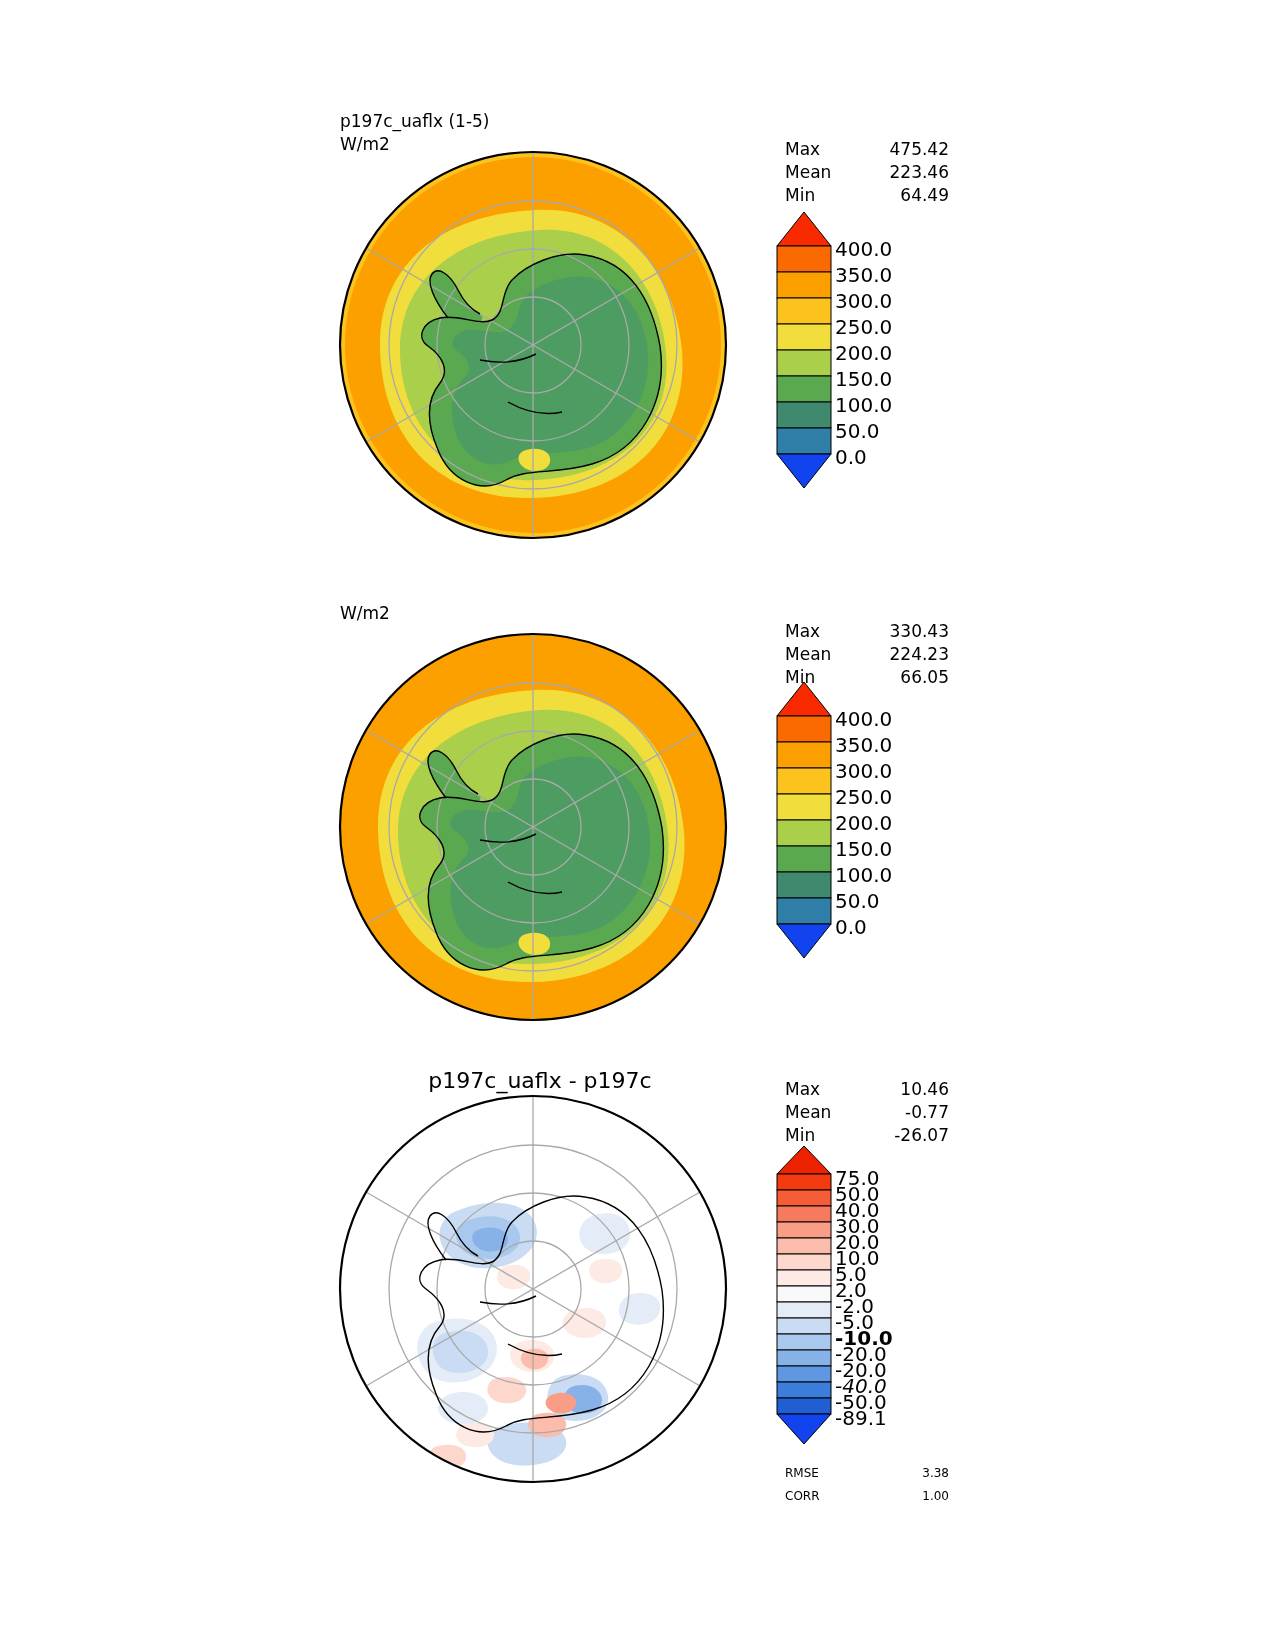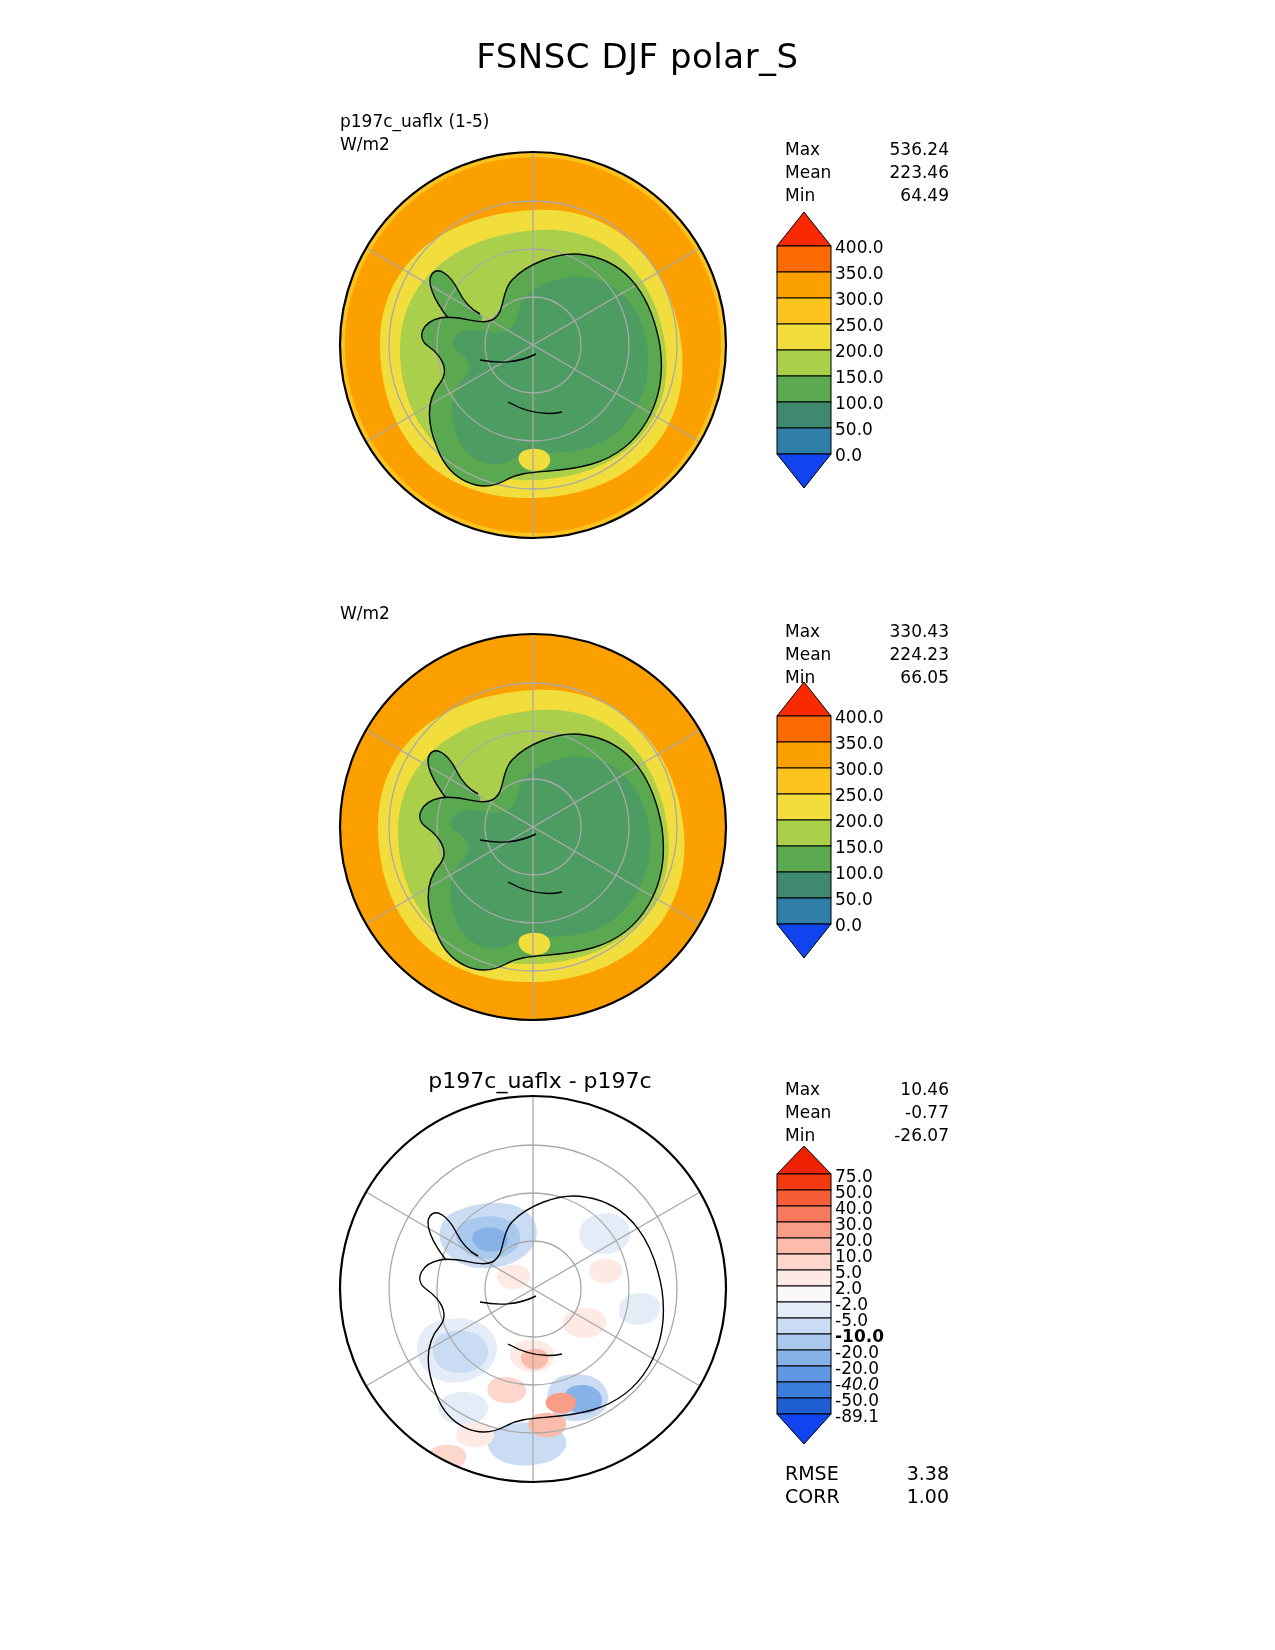--- a/index.html
+++ b/index.html
@@ -58,21 +58,21 @@
   }
   .stats .row .k {
     width: 72px;
   }
   .stats .row .v {
     width: 92px;
     text-align: right;
   }
   .footer-stats {
     position: absolute;
-    font-size: 19px;
+    font-size: 12px;
     line-height: 23px;
   }
   .footer-stats .row {
     display: flex;
   }
   .footer-stats .row .k {
     width: 72px;
   }
   .footer-stats .row .v {
     width: 92px;
@@ -95,40 +95,39 @@
     position: relative;
   }
   .cbar-labels {
     position: absolute;
     left: 60px;
     top: 0;
     width: 140px;
   }
   .cbar-labels div {
     position: absolute;
-    font-size: 17px;
+    font-size: 20px;
     white-space: nowrap;
   }
 </style>
 </head>
 <body>
 
 <div class="page">
 
-  <div class="main-title">FSNSC DJF polar_S</div>
 
   <div class="panel" style="top:0;height:560px;">
 
     <div class="panel-label" style="left:340px;top:110px;">p197c_uaflx (1-5)</div>
     <div class="panel-label" style="left:340px;top:133px;">W/m2</div>
 
     <div class="stats" style="left:785px;top:138px;">
       <div class="row">
         <span class="k">Max</span>
-        <span class="v">536.24</span>
+        <span class="v">475.42</span>
       </div>
       <div class="row">
         <span class="k">Mean</span>
         <span class="v">223.46</span>
       </div>
       <div class="row">
         <span class="k">Min</span>
         <span class="v">64.49</span>
       </div>
     </div>

